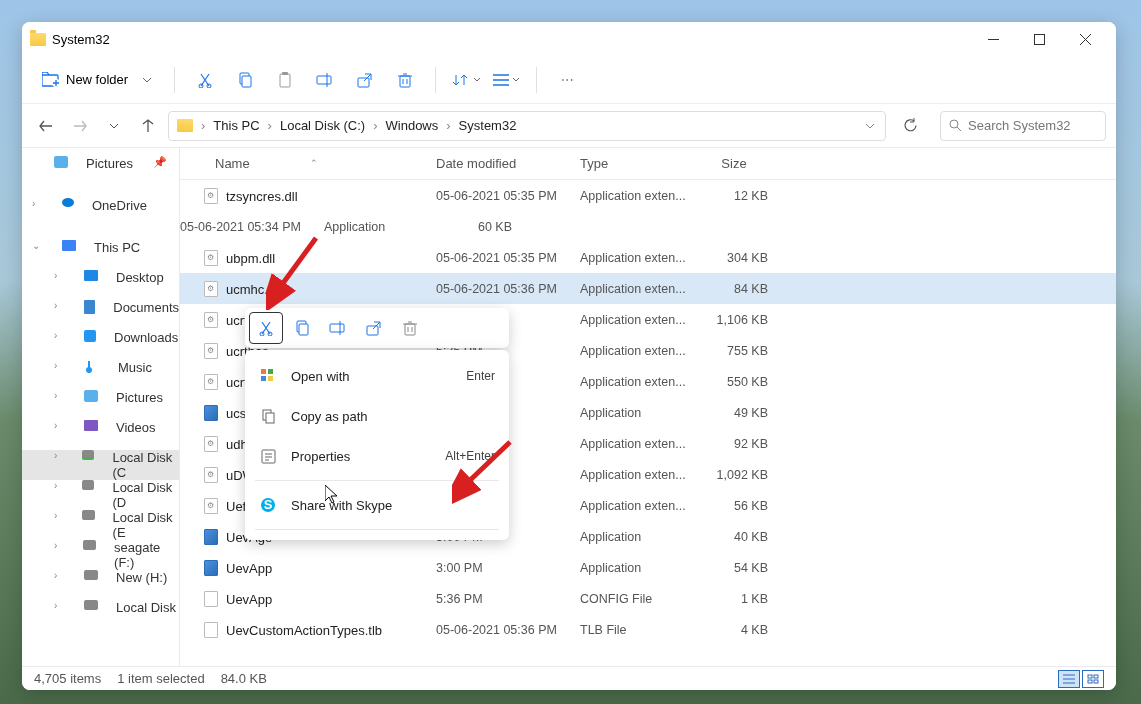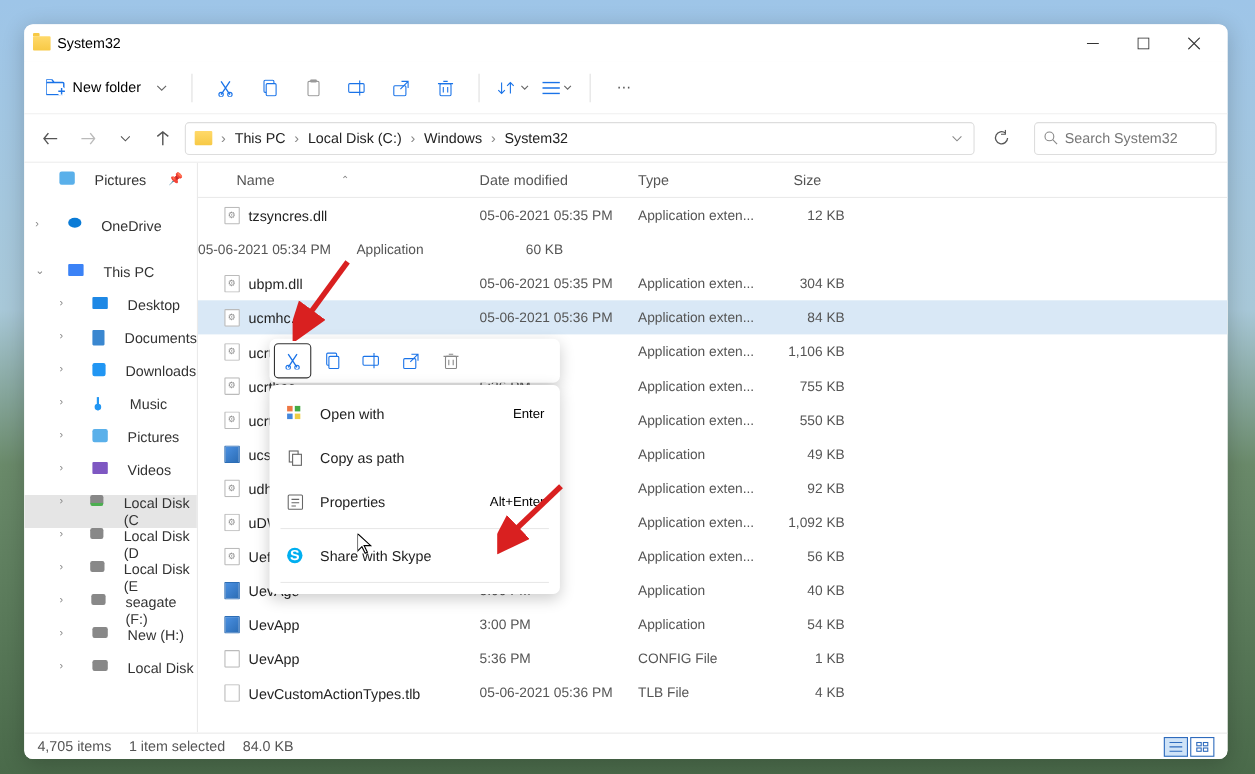--- a/index.html
+++ b/index.html
@@ -56,21 +56,21 @@
 .row .cell-size { width: 76px; text-align:right; color:#555; font-size:12.5px; padding-right:8px; }
 .file-icon { width:14px; height:16px; border:1px solid #bbb; border-radius:1px; background:#fff; position:relative; flex-shrink:0; }
 .file-icon.gear::after{content:"⚙";position:absolute;font-size:8px;color:#888;left:2px;top:2px;}
 .file-icon.app{background:linear-gradient(135deg,#4a90e2,#2c6db5);border-color:#2c6db5;}
 .context-bar { position:absolute; left:245px; top:308px; width:264px; height:40px; background:#fff; border-radius:6px; box-shadow:0 4px 14px rgba(0,0,0,0.2); display:flex; align-items:center; padding:0 4px; gap:2px; z-index:10; }
 .ctx-btn { width:34px; height:32px; display:flex; align-items:center; justify-content:center; border-radius:4px; color:#1a73e8; }
 .ctx-btn.sel { border:1.5px solid #333; }
 .context-menu { position:absolute; left:245px; top:350px; width:264px; background:#fff; border-radius:6px; box-shadow:0 4px 14px rgba(0,0,0,0.2); padding:6px 0; z-index:10; }
 .menu-item { display:flex; align-items:center; height:40px; padding:0 14px; gap:14px; color:#222; }
 .menu-icon { width:18px; height:18px; display:flex; align-items:center; justify-content:center; color:#555; }
-.menu-shortcut { margin-left:auto; color:#000000; font-size:12px; }
+.menu-shortcut { margin-left:auto; color:#404040; font-size:12px; }
 .menu-sep { height:1px; background:#e8e8e8; margin:4px 10px; }
 .statusbar { height:24px; border-top:1px solid #eaeaea; display:flex; align-items:center; padding:0 12px; gap:16px; font-size:12px; color:#555; background:#fff; }
 .view-toggle { margin-left:auto; display:flex; gap:2px; }
 .vt-btn { width:22px; height:18px; border:1px solid #2e6bbd; display:flex; align-items:center; justify-content:center; }
 .vt-btn.active { background:#cfe3f7; }
 .arrow { position:absolute; z-index:20; pointer-events:none; }
 .arrow1 { left:266px; top:230px; }
 .arrow2 { left:452px; top:434px; }
 svg { display:block; }
 .pin { color:#aaa; font-size:11px; margin-left:2px; }

